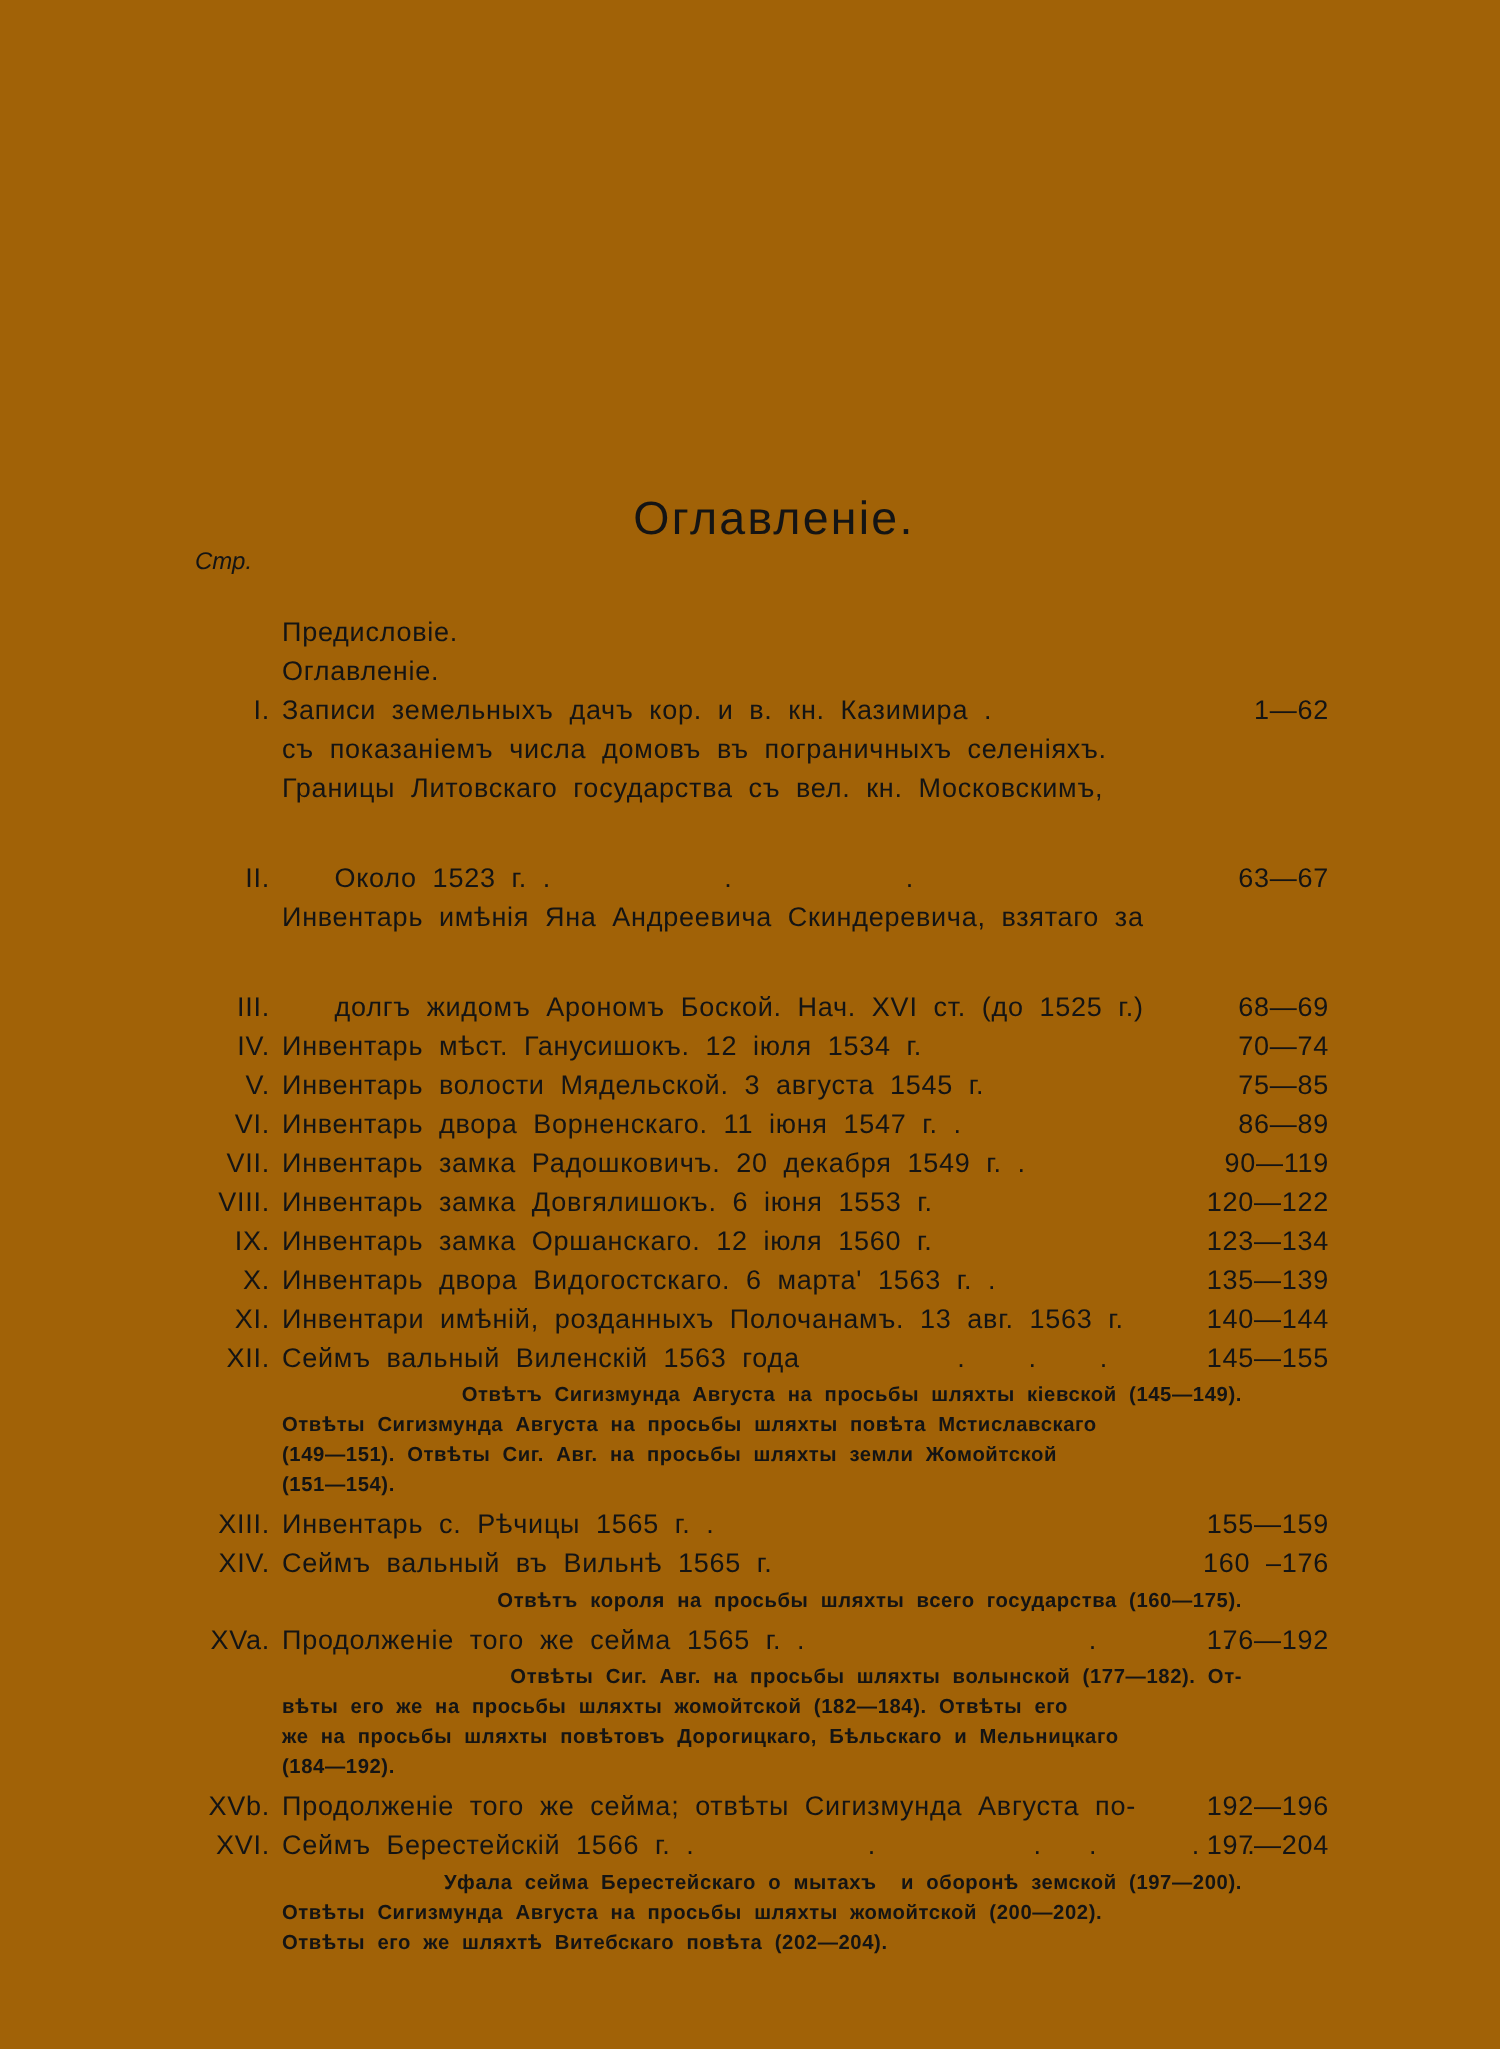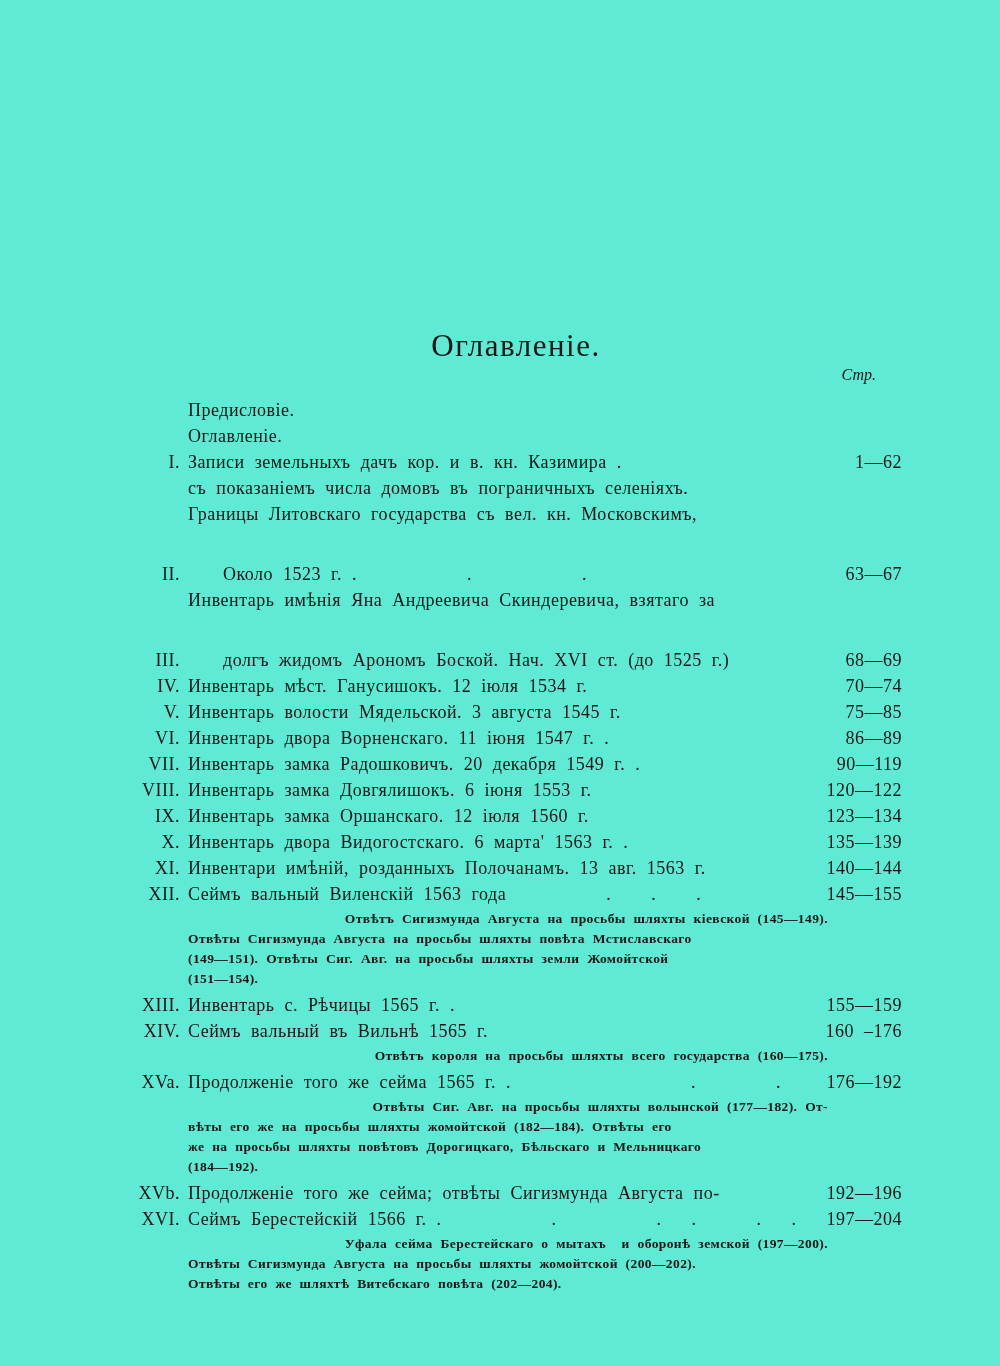--- a/index.html
+++ b/index.html
@@ -1,45 +1,44 @@
 <!DOCTYPE html>
 <html><head>
 <meta charset="utf-8">
 <style>
   * { margin: 0; padding: 0; box-sizing: border-box; }
   html, body { background: #ffffff; }
   .sheet {
     position: relative;
     width: 1000px;
     height: 1366px;
-    background: #5eead4;
-    font-family: Liberation Serif, serif;
+    background: #a16207;
+    font-family: Liberation Sans, sans-serif;
     color: #141414;
     overflow: hidden;
   }
   .content {
     position: absolute;
     top: 328px;
     left: 130px;
     width: 772px;
   }
   .title {
     text-align: center;
     font-size: 31px;
     font-weight: normal;
     letter-spacing: 1.5px;
     margin-bottom: 2px;
   }
   .str {
-    text-align: right;
     font-style: italic;
     font-size: 16px;
     padding-right: 26px;
     margin-top: 2px;
-    margin-bottom: 13px;
+    margin-bottom: 24px;
   }
   .toc { width: 100%; }
   .row {
     position: relative;
     display: flex;
     align-items: flex-end;
     font-size: 18px;
     line-height: 26px;
     letter-spacing: 0.5px;
     word-spacing: 5px;
@@ -47,21 +46,21 @@
   .num {
     width: 50px;
     text-align: right;
     flex-shrink: 0;
   }
   .body { flex: 1; margin-left: 8px; padding-right: 4px; }
   .line { white-space: pre-wrap; }
   .line.ind { padding-left: 35px; margin-top: 34px; }
   .pages {
     position: absolute;
-    right: 0;
+    right: 16px;
     bottom: 0;
     line-height: 26px;
     white-space: nowrap;
   }
   .pages.roman { right: 60px; }
   .note {
     margin-left: 58px;
     width: 640px;
     font-size: 13.5px;
     font-weight: bold;

